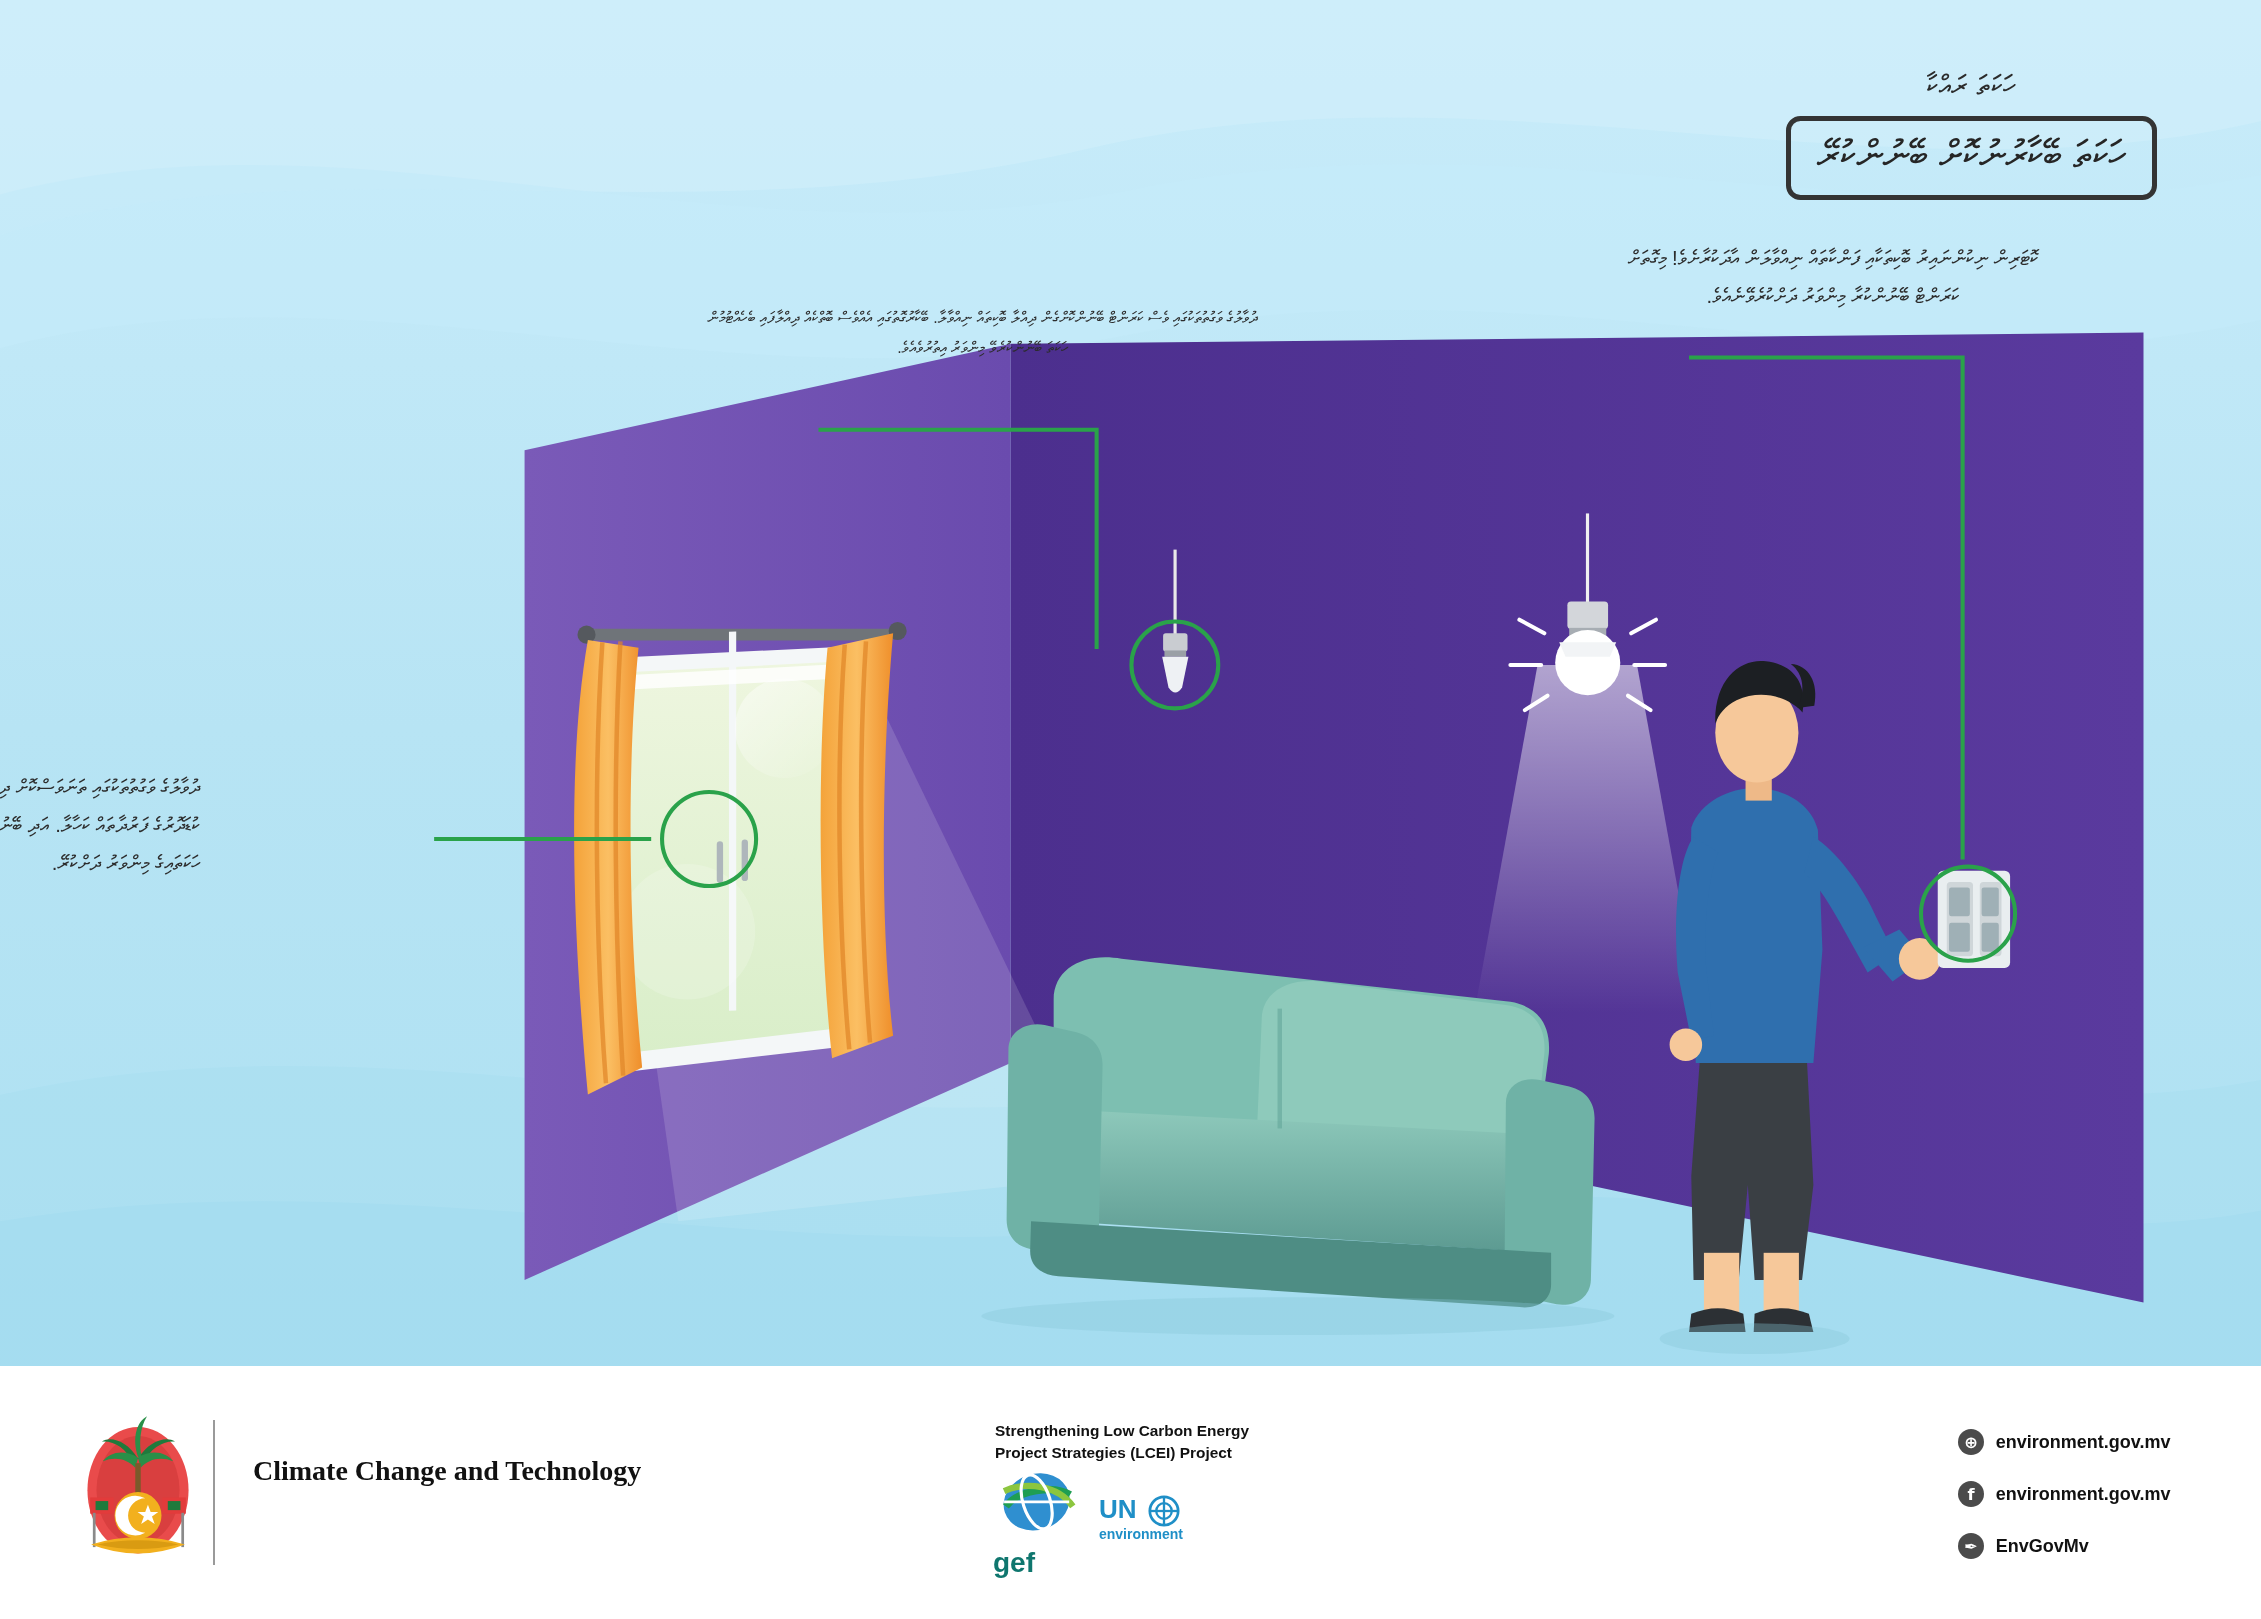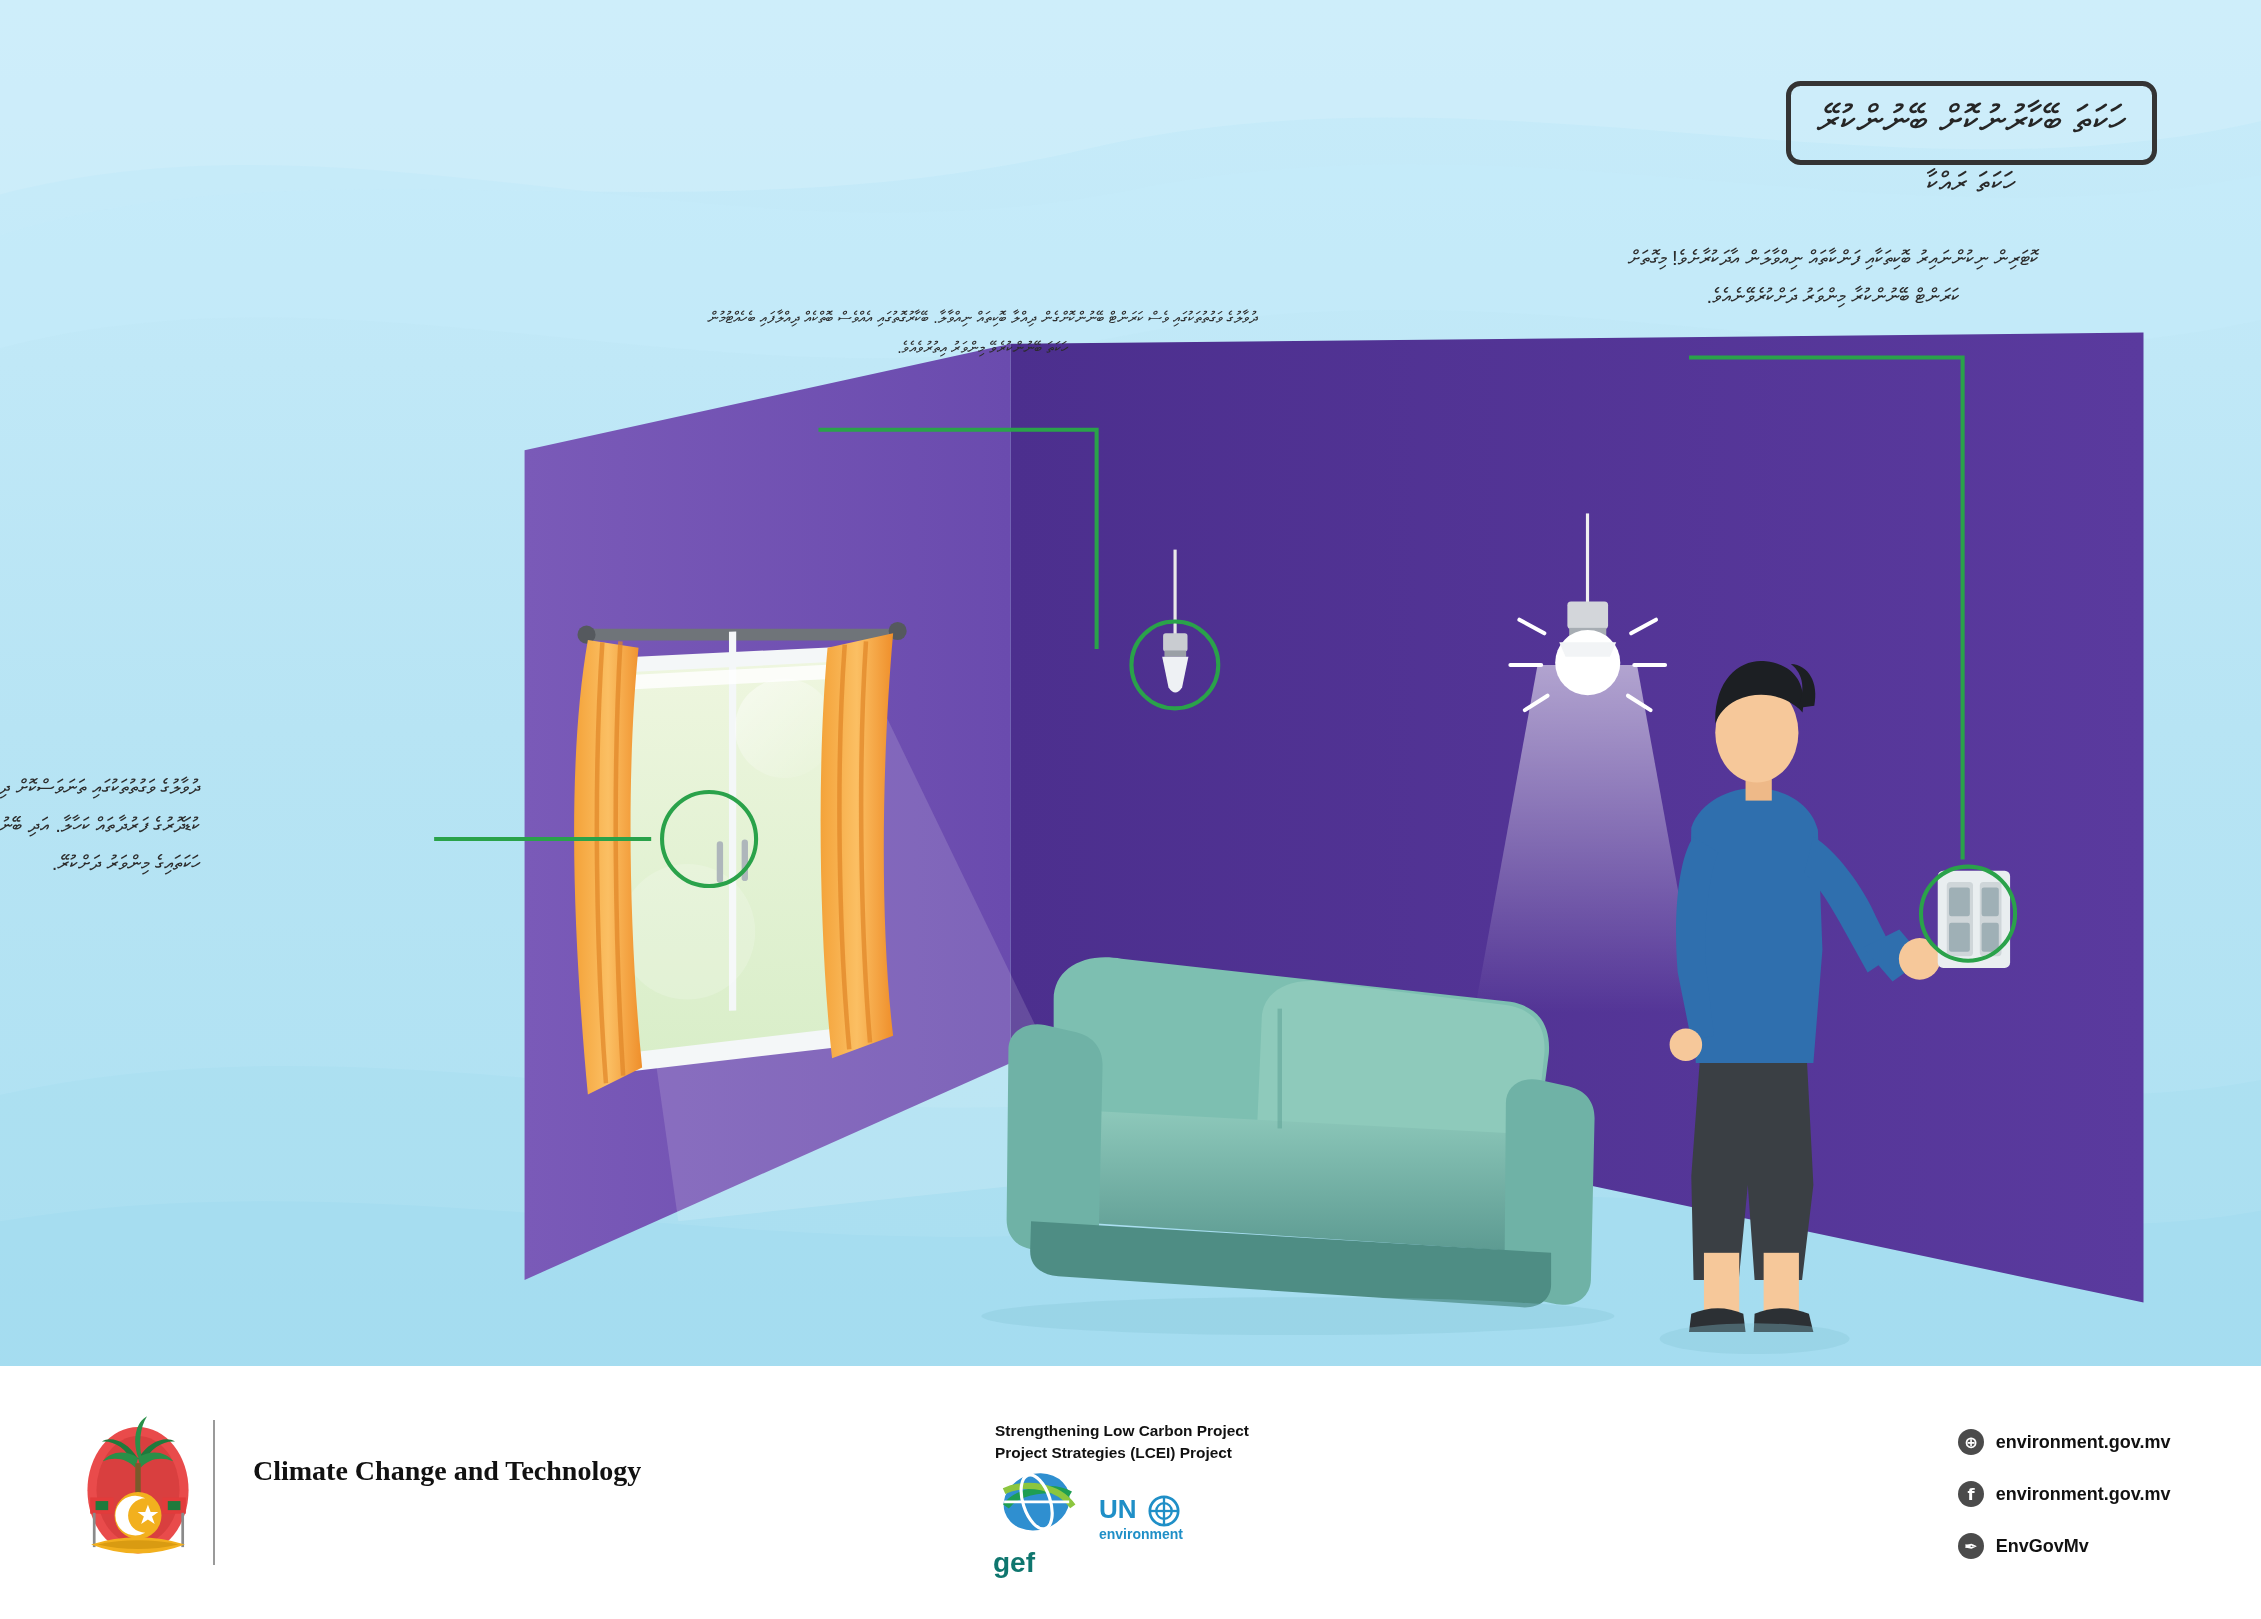--- a/index.html
+++ b/index.html
@@ -98,24 +98,24 @@
     </svg>
   </div>
   <div class="bgwave" style="left:0;bottom:253px;width:2276px;height:678px;">
     <svg width="2276" height="678" viewBox="0 0 5033 1500" preserveAspectRatio="none">
       <path d="M0,900 C900,700 1800,1050 2700,880 C3600,710 4400,1000 5033,860 L5033,1500 L0,1500 Z" fill="#a9dff1"></path>
       <path d="M0,1180 C900,1030 1800,1320 2700,1170 C3600,1020 4400,1280 5033,1150 L5033,1500 L0,1500 Z" fill="#9fdaef"></path>
     </svg>
   </div>
 
   <div id="title-wrap">
+    <div id="title-small">ހަކަތަ ރައްކާ</div>
     <div id="title-box">
       <div id="title-main">ހަކަތަ ބޭކާރުނުކޮށް ބޭނުންކުރޭ</div>
     </div>
-    <div id="title-small">ހަކަތަ ރައްކާ</div>
   </div>
 
   <svg id="room" viewBox="0 0 5033 3000">
     <defs>
       <linearGradient id="wallL" x1="0" y1="0" x2="1" y2="0">
         <stop offset="0" stop-color="#7a5ab8"></stop>
         <stop offset="1" stop-color="#6a4bae"></stop>
       </linearGradient>
       <linearGradient id="wallR" x1="0" y1="0" x2="1" y2="0">
         <stop offset="0" stop-color="#4c2f8e"></stop>
@@ -305,21 +305,21 @@
         <path d="M40,300 Q130,282 220,300 Q130,320 40,300 Z" fill="#d99b12"></path>
       </svg>
 
       <div id="divider"></div>
 
       <div id="ministry-text">
         <div>Climate Change and Technology</div>
       </div>
 
       <div id="project-text">
-        <div>Strengthening Low Carbon Project</div>
+        <div>Strengthening Low Carbon Energy</div>
         <div>Project Strategies (LCEI) Project</div>
       </div>
 
       <svg style="position:absolute;left:986px;top:97px;" width="104" height="95" viewBox="0 0 230 210">
         <ellipse cx="112" cy="86" rx="74" ry="62" fill="#2f8fd0" transform="rotate(-18 112 86)"></ellipse>
         <path d="M44,96 C70,60 150,48 186,70" stroke="#1f9e53" stroke-width="16" fill="none"></path>
         <path d="M40,62 C90,40 160,50 192,96" stroke="#8cc63f" stroke-width="14" fill="none"></path>
         <ellipse cx="112" cy="86" rx="30" ry="62" fill="none" stroke="#ffffff" stroke-width="7" transform="rotate(-18 112 86)"></ellipse>
         <line x1="40" y1="86" x2="184" y2="86" stroke="#ffffff" stroke-width="6"></line>
       </svg>

